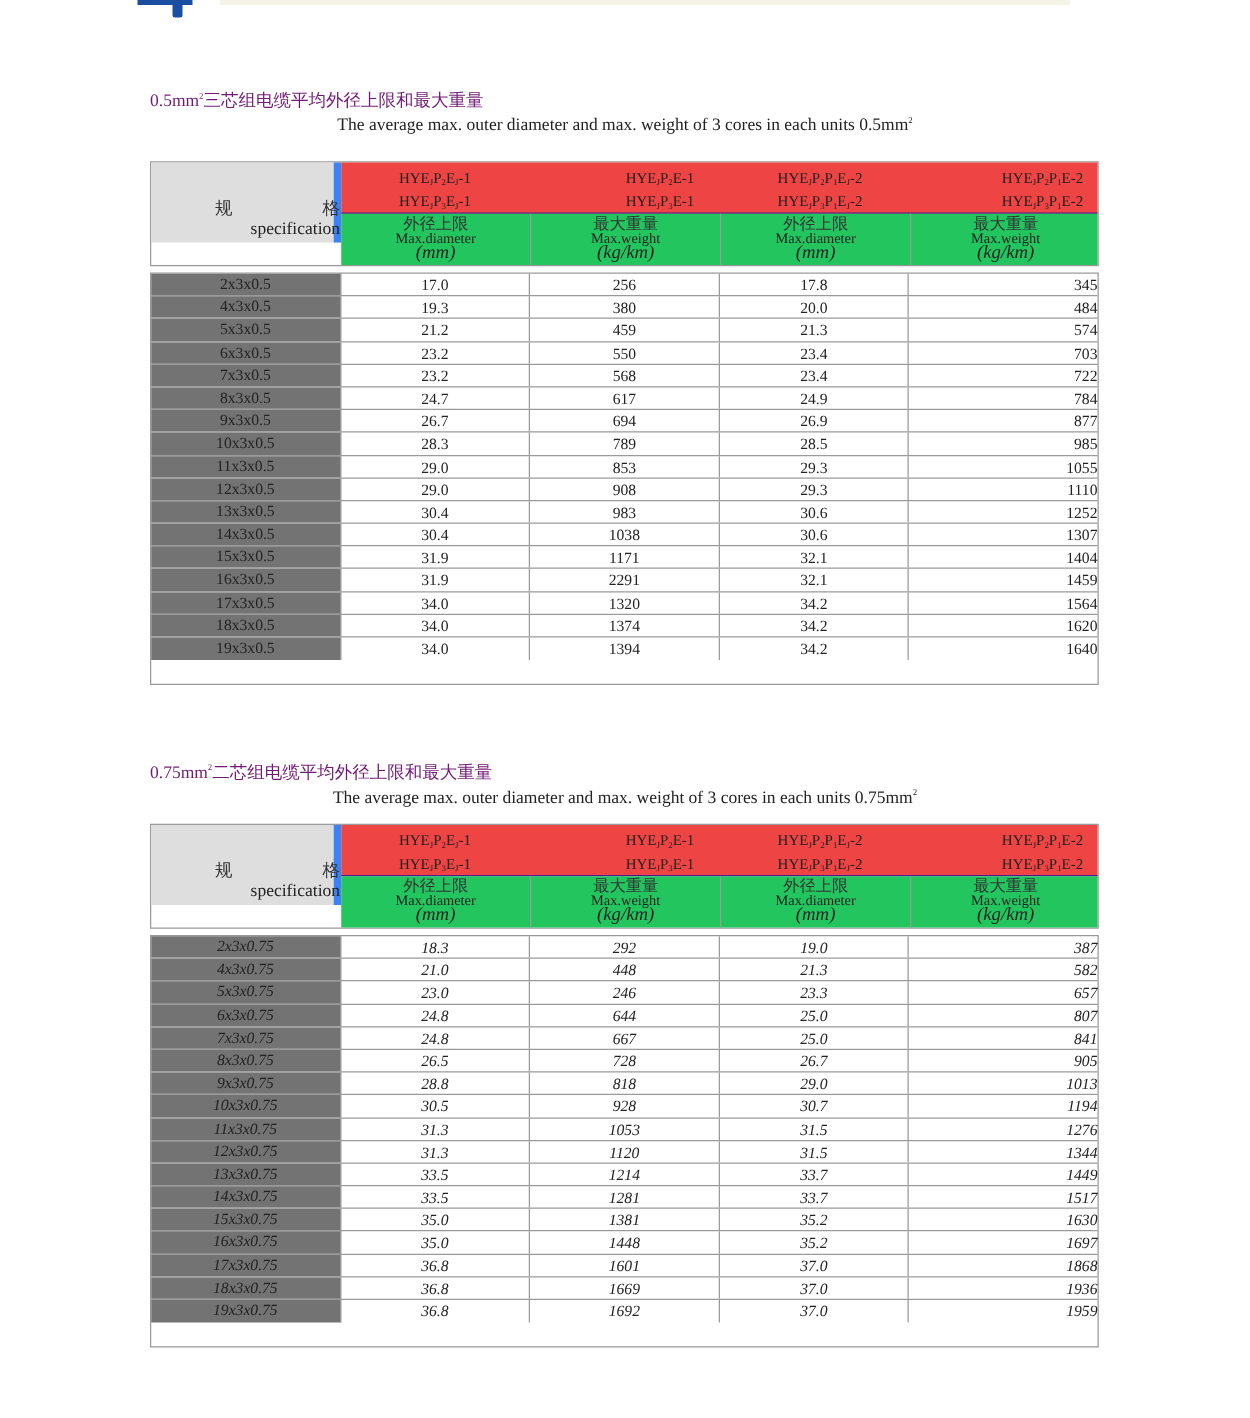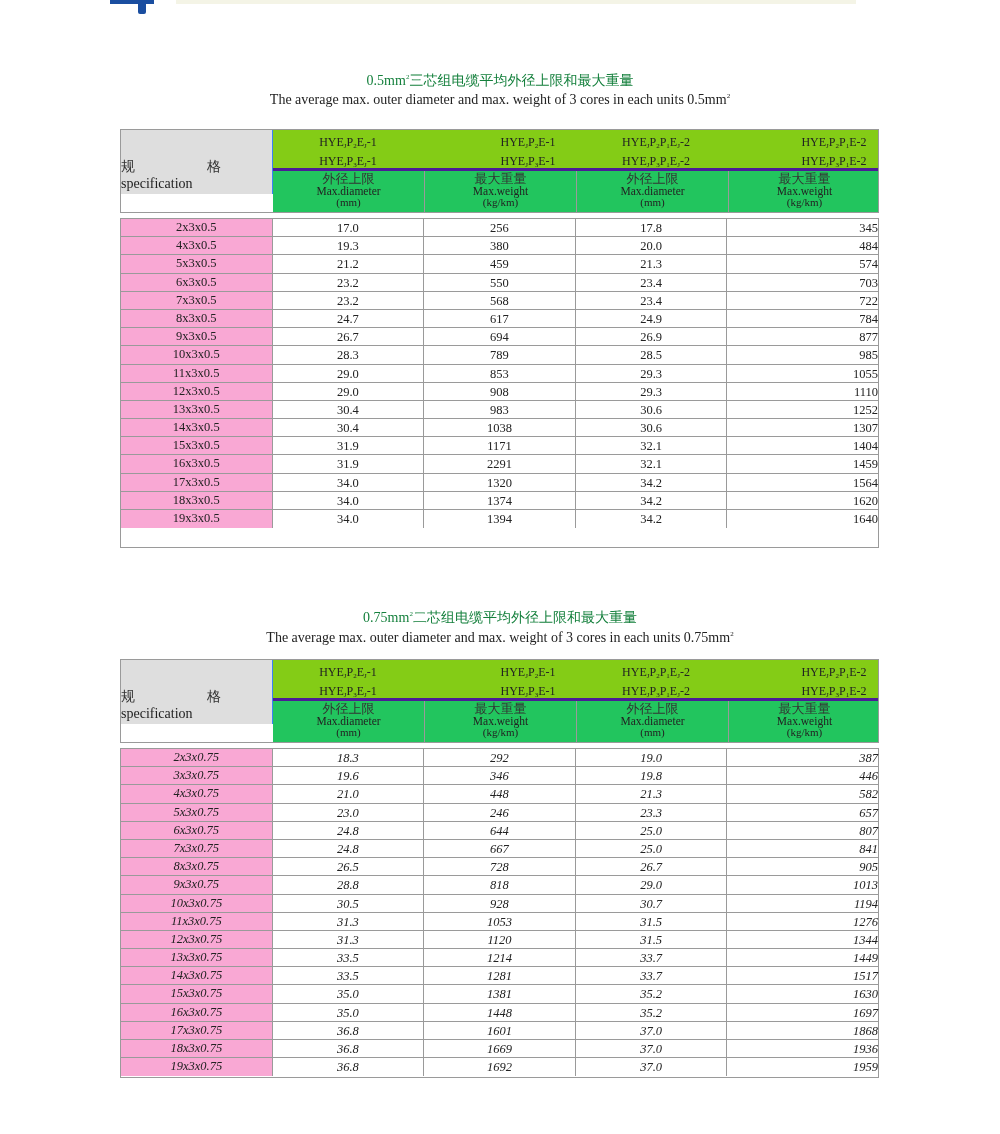--- a/index.html
+++ b/index.html
@@ -4,45 +4,45 @@
 <style>
   html, body { margin:0; padding:0; background:#ffffff; }
   body { width:1000px; height:1134px; position:relative; overflow:hidden;
          font-family:"Liberation Serif","DejaVu Serif",serif; color:#222; }
   .logo { position:absolute; left:110px; top:0; width:44px; height:14px; }
   .logo .bar-h { position:absolute; left:0; top:0; width:44px; height:4px; background:#1a4ea0; }
   .logo .bar-v { position:absolute; left:28px; top:0; width:8px; height:14px; background:#1a4ea0; border-radius:0 0 2px 2px; }
   .topline { position:absolute; left:176px; top:0; width:680px; height:4px; background:#f4f4e6; }
 
   .section { position:absolute; left:120px; width:760px; }
-  .title-cn { position:absolute; left:0; width:760px; text-align:center; font-size:14px; color:#15803d; }
+  .title-cn { position:absolute; left:0; width:760px; text-align:left; font-size:14px; color:#701a75; }
   .title-en { position:absolute; left:0; width:760px; text-align:center; font-size:14px; color:#222; }
   sup { font-size:7px; vertical-align:6px; }
   sub { font-size:7px; vertical-align:-2px; }
 
   .hdr { position:absolute; left:0; width:759px; height:84px; border:1px solid #9a9a9a; box-sizing:border-box; }
-  .hdr .spec { position:absolute; left:0; top:0; width:152px; height:64px; background:#dedede; border-right:1px solid #3b82f6; box-sizing:border-box; text-align:left; }
+  .hdr .spec { position:absolute; left:0; top:0; width:152px; height:64px; background:#dedede; border-right:6px solid #3b82f6; box-sizing:border-box; text-align:right; }
   .hdr .spec .cn { position:absolute; left:0; width:151px; top:28px; font-size:14px; color:#333; letter-spacing:0; }
   .hdr .spec .cn span { display:inline-block; width:30px; }
   .hdr .spec .en { position:absolute; left:0; width:151px; top:46px; font-size:14px; }
-  .hdr .models { position:absolute; left:152px; top:0; width:605px; height:41px; background:#84cc16; border-bottom:3px solid #4c1d95; box-sizing:border-box; }
+  .hdr .models { position:absolute; left:152px; top:0; width:605px; height:41px; background:#ef4444; border-bottom:1px solid #4c1d95; box-sizing:border-box; }
   .hdr .model { position:absolute; top:5px; font-size:12px; line-height:15px; text-align:center; width:150px; }
   .hdr .units { position:absolute; left:152px; top:41px; width:605px; height:41px; background:#22c55e; }
   .hdr .unit { position:absolute; top:0; height:41px; width:152px; text-align:center; border-right:1px solid #9a9a9a; box-sizing:border-box; }
   .hdr .unit:last-child { border-right:none; }
   .hdr .unit .u-cn { font-size:13px; line-height:14px; margin-top:1px; color:#333; }
   .hdr .unit .u-en { font-size:11.5px; line-height:11px;text-align:center; }
-  .hdr .unit .u-unit { font-size:11px; line-height:10px; }
+  .hdr .unit .u-unit { font-size:15px; line-height:10px;font-style:italic; }
 
   .body { position:absolute; left:0; width:759px; border:1px solid #9a9a9a; box-sizing:border-box; }
   .row { position:relative; height:18.2px; border-bottom:1px solid #9a9a9a; box-sizing:border-box; display:flex; }
   .row:last-child { border-bottom:none; }
   .cell { width:152px; text-align:center; font-size:12.5px; line-height:19px; border-right:1px solid #9a9a9a; box-sizing:border-box; }
   .cell:last-child { border-right:none; width:151px;text-align:right; }
-  .cell.spec-cell { background:#f9a8d4; line-height:16px; }
+  .cell.spec-cell { background:#737373; line-height:16px; }
 </style>
 </head>
 <body>
 
 <div class="logo">
   <div class="bar-h"></div>
   <div class="bar-v"></div>
 </div>
 <div class="topline"></div>
 
@@ -277,27 +277,20 @@
     </div>
   <div class="body" style="top:141px; height:330px;font-style:italic;">
       <div class="row">
         <div class="cell spec-cell">2x3x0.75</div>
         <div class="cell">18.3</div>
         <div class="cell">292</div>
         <div class="cell">19.0</div>
         <div class="cell">387</div>
       </div>
       <div class="row">
-        <div class="cell spec-cell">3x3x0.75</div>
-        <div class="cell">19.6</div>
-        <div class="cell">346</div>
-        <div class="cell">19.8</div>
-        <div class="cell">446</div>
-      </div>
-      <div class="row">
         <div class="cell spec-cell">4x3x0.75</div>
         <div class="cell">21.0</div>
         <div class="cell">448</div>
         <div class="cell">21.3</div>
         <div class="cell">582</div>
       </div>
       <div class="row">
         <div class="cell spec-cell">5x3x0.75</div>
         <div class="cell">23.0</div>
         <div class="cell">246</div>

